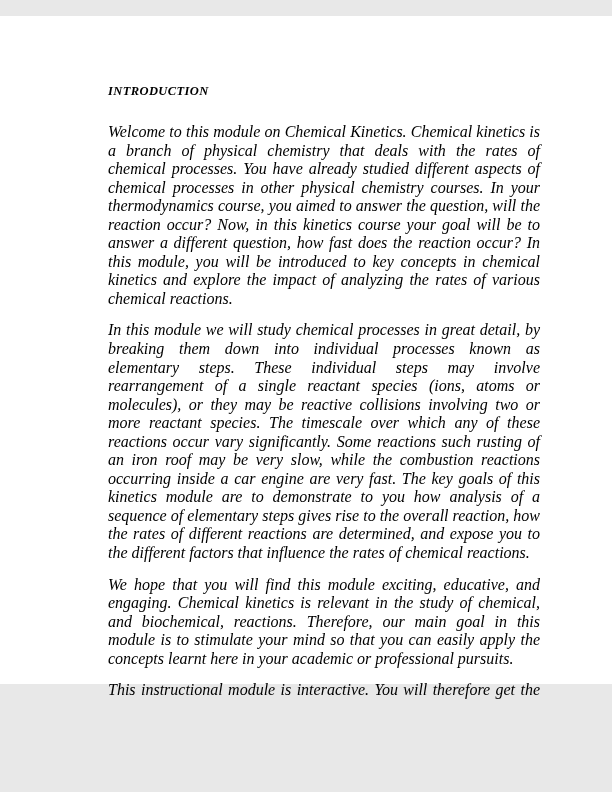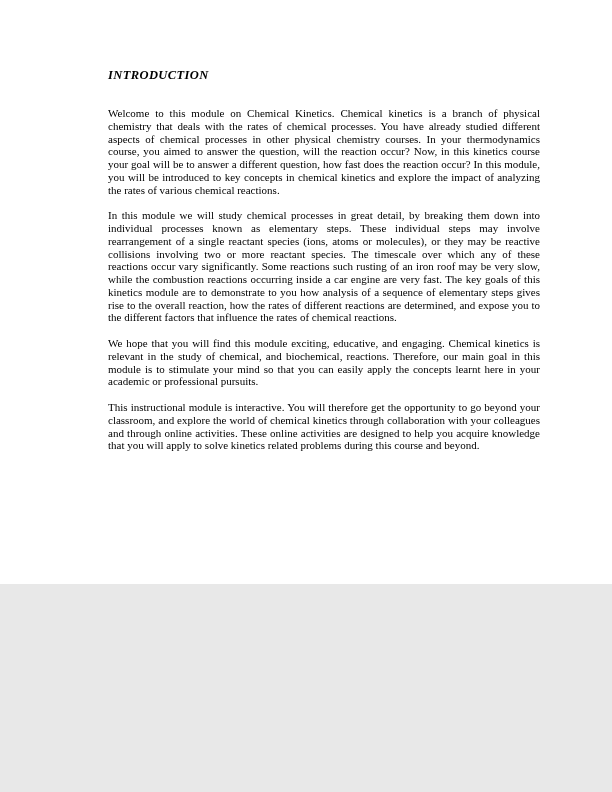--- a/index.html
+++ b/index.html
@@ -3,37 +3,38 @@
 <meta charset="utf-8">
 <style>
   html, body {
     margin: 0;
     padding: 0;
     background: #e8e8e8;
   }
   .page {
     position: relative;
     width: 612px;
-    height: 584px;
-    margin: 0 auto;
+    height: 668px;
+    margin: 16px auto;
     background: #ffffff;
     box-sizing: border-box;
     padding: 68px 72px 0 108px;
     font-family: "Liberation Serif", serif;
     color: #000000;
   }
   .heading {
     font-size: 12.5px;
     font-weight: bold;
     font-style: italic;
     letter-spacing: 0.4px;
     margin: 0 0 24px 0;
   }
   .body-text p {
-    font-size: 11px;
+    font-size: 16px;
+    font-style: italic;
     line-height: 1.16;
     text-align: justify;
     margin: 0 0 13px 0;
   }
   .page-number {
     position: absolute;
     right: 88px;
     top: 758px;
     font-size: 12px;
     font-style: italic;

